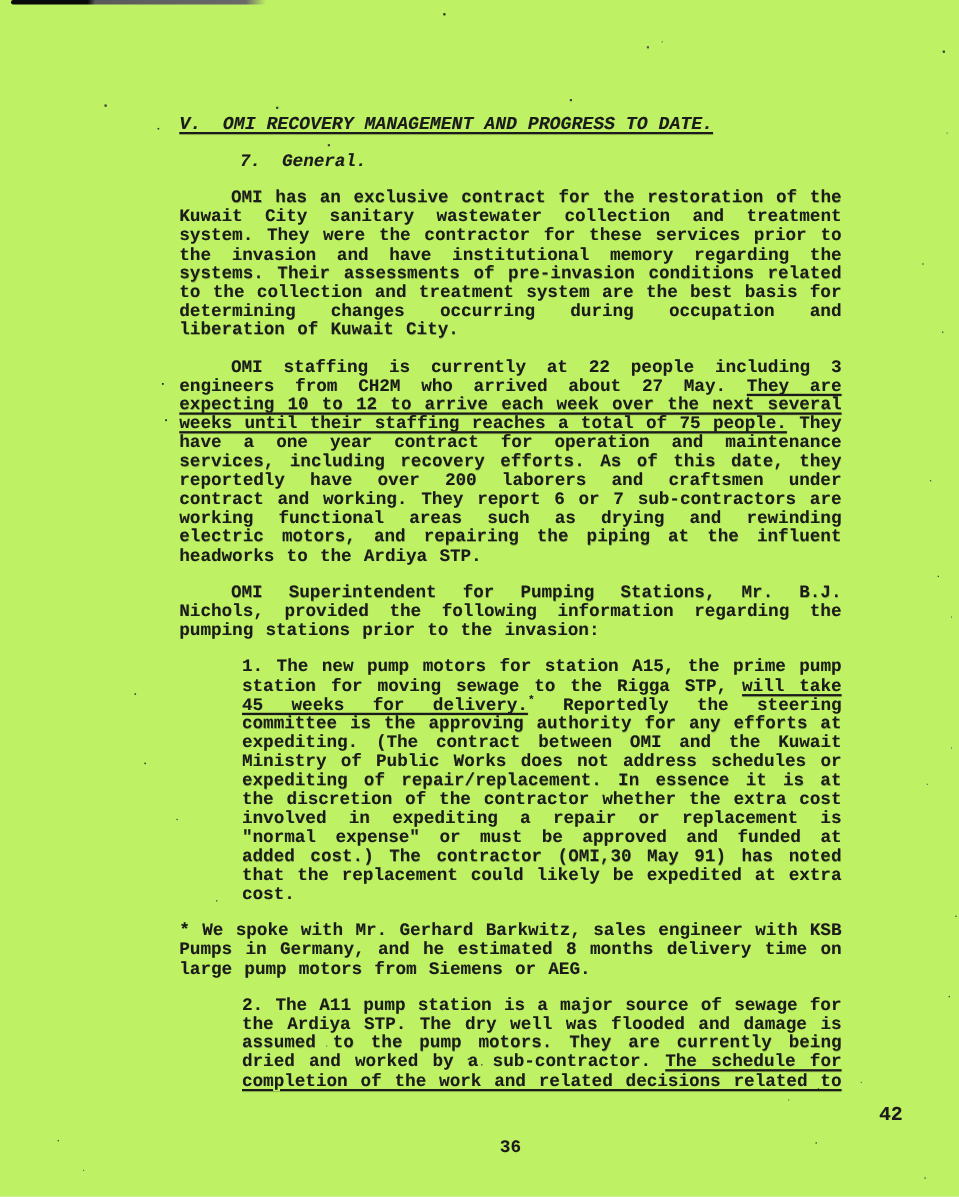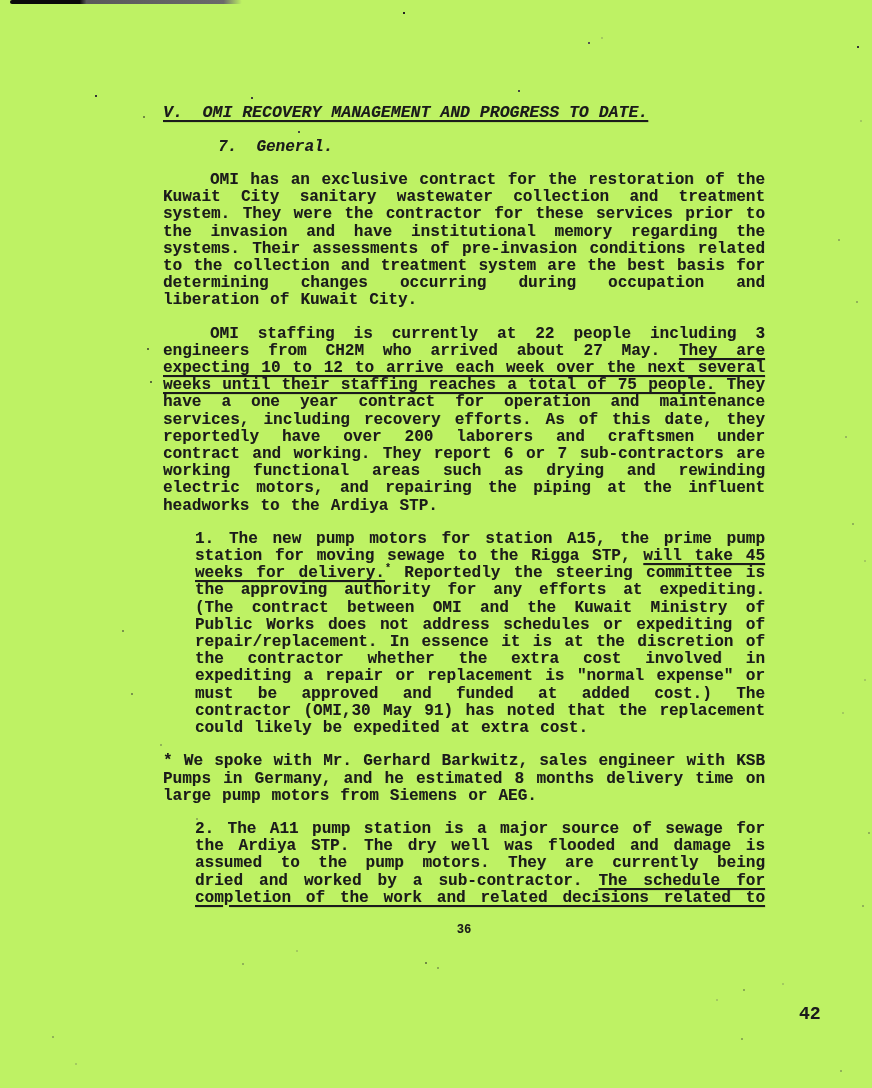--- a/index.html
+++ b/index.html
@@ -47,41 +47,42 @@
     margin:17px 0 0 55px; white-space:pre;
     font:italic 700 16px/17px "Liberation Mono","DejaVu Sans Mono",monospace;
   }
   .para {
     font-size:16px; line-height:17.2px;
     margin:16px 0 0 0;
     text-align:justify;
     word-spacing:1.5px;
   }
   .indent-body { text-indent:47px; }
-  .indent-list { margin-left:32px; }
+  .indent-list { margin-left:57px; }
   .indent-footnote { text-indent:0; }
   .justify-last { text-align-last:justify; }
   .u { text-decoration:underline; text-decoration-thickness:1.6px; text-underline-offset:2.5px; }
   sup.fn { font-size:10px; line-height:0; vertical-align:6px; }
-  .page-number { margin-top:16px; text-align:center; font-size:12px; }
+  .page-number { margin-top:42px; text-align:center; font-size:16px; }
   .corner-number { position:absolute; left:787px; top:1000px; font-size:18px; line-height:28px;margin-left:12px; }
 </style>
 </head>
 <body>
 
 <div class="page" style="color: rgb(27, 27, 27); background: #bef264;">
   <div class="artifact-bar"></div>
   <div class="noise"></div>
 
   <div class="content">
     <h1 class="heading">V.  OMI RECOVERY MANAGEMENT AND PROGRESS TO DATE.</h1>
     <h2 class="subheading">7.  General.</h2>
     <div id="blocks">
         <p class="para indent-body"><span>OMI has an exclusive contract for the restoration of the Kuwait City sanitary wastewater collection and treatment system.  They were the contractor for these services prior to the invasion and have institutional memory regarding the systems.  Their assessments of pre-invasion conditions related to the collection and treatment system are the best basis for determining changes occurring during occupation and liberation of Kuwait City.</span></p>
         <p class="para indent-body"><span>OMI staffing is currently at 22 people including 3 engineers from CH2M who arrived about 27 May.  </span><span class="u">They are expecting 10 to 12 to arrive each week over the next several weeks until their staffing reaches a total of 75 people.</span><span>  They have a one year contract for operation and maintenance services, including recovery efforts.  As of this date, they reportedly have over 200 laborers and craftsmen under contract and working.  They report 6 or 7 sub-contractors are working functional areas such as drying and rewinding electric motors, and repairing the piping at the influent headworks to the Ardiya STP.</span></p>
+        <p class="para indent-body"><span>OMI Superintendent for Pumping Stations, Mr. B.J. Nichols, provided the following information regarding the pumping stations prior to the invasion:</span></p>
         <p class="para indent-list"><span>1.  The new pump motors for station A15, the prime pump station for moving sewage to the Rigga STP, </span><span class="u">will take 45 weeks for delivery.</span><sup class="fn">*</sup><span>  Reportedly the steering committee is the approving authority for any efforts at expediting.  (The contract between OMI and the Kuwait Ministry of Public Works does not address schedules or expediting of repair/replacement.  In essence it is at the discretion of the contractor whether the extra cost involved in expediting a repair or replacement is "normal expense" or must be approved and funded at added cost.)  The contractor (OMI,30 May 91) has noted that the replacement could likely be expedited at extra cost.</span></p>
         <p class="para indent-footnote"><span>*  We spoke with Mr. Gerhard Barkwitz, sales engineer with KSB Pumps in Germany, and he estimated 8 months delivery time on large pump motors from Siemens or AEG.</span></p>
         <p class="para indent-list justify-last"><span>2.  The A11 pump station is a major source of sewage for the Ardiya STP.  The dry well was flooded and damage is assumed to the pump motors.  They are currently being dried and worked by a sub-contractor.  </span><span class="u">The schedule for completion of the work and related decisions related to</span></p>
       </div>
     <div class="page-number">36</div>
   </div>
 
   <div class="corner-number">42</div>
 </div>
 

